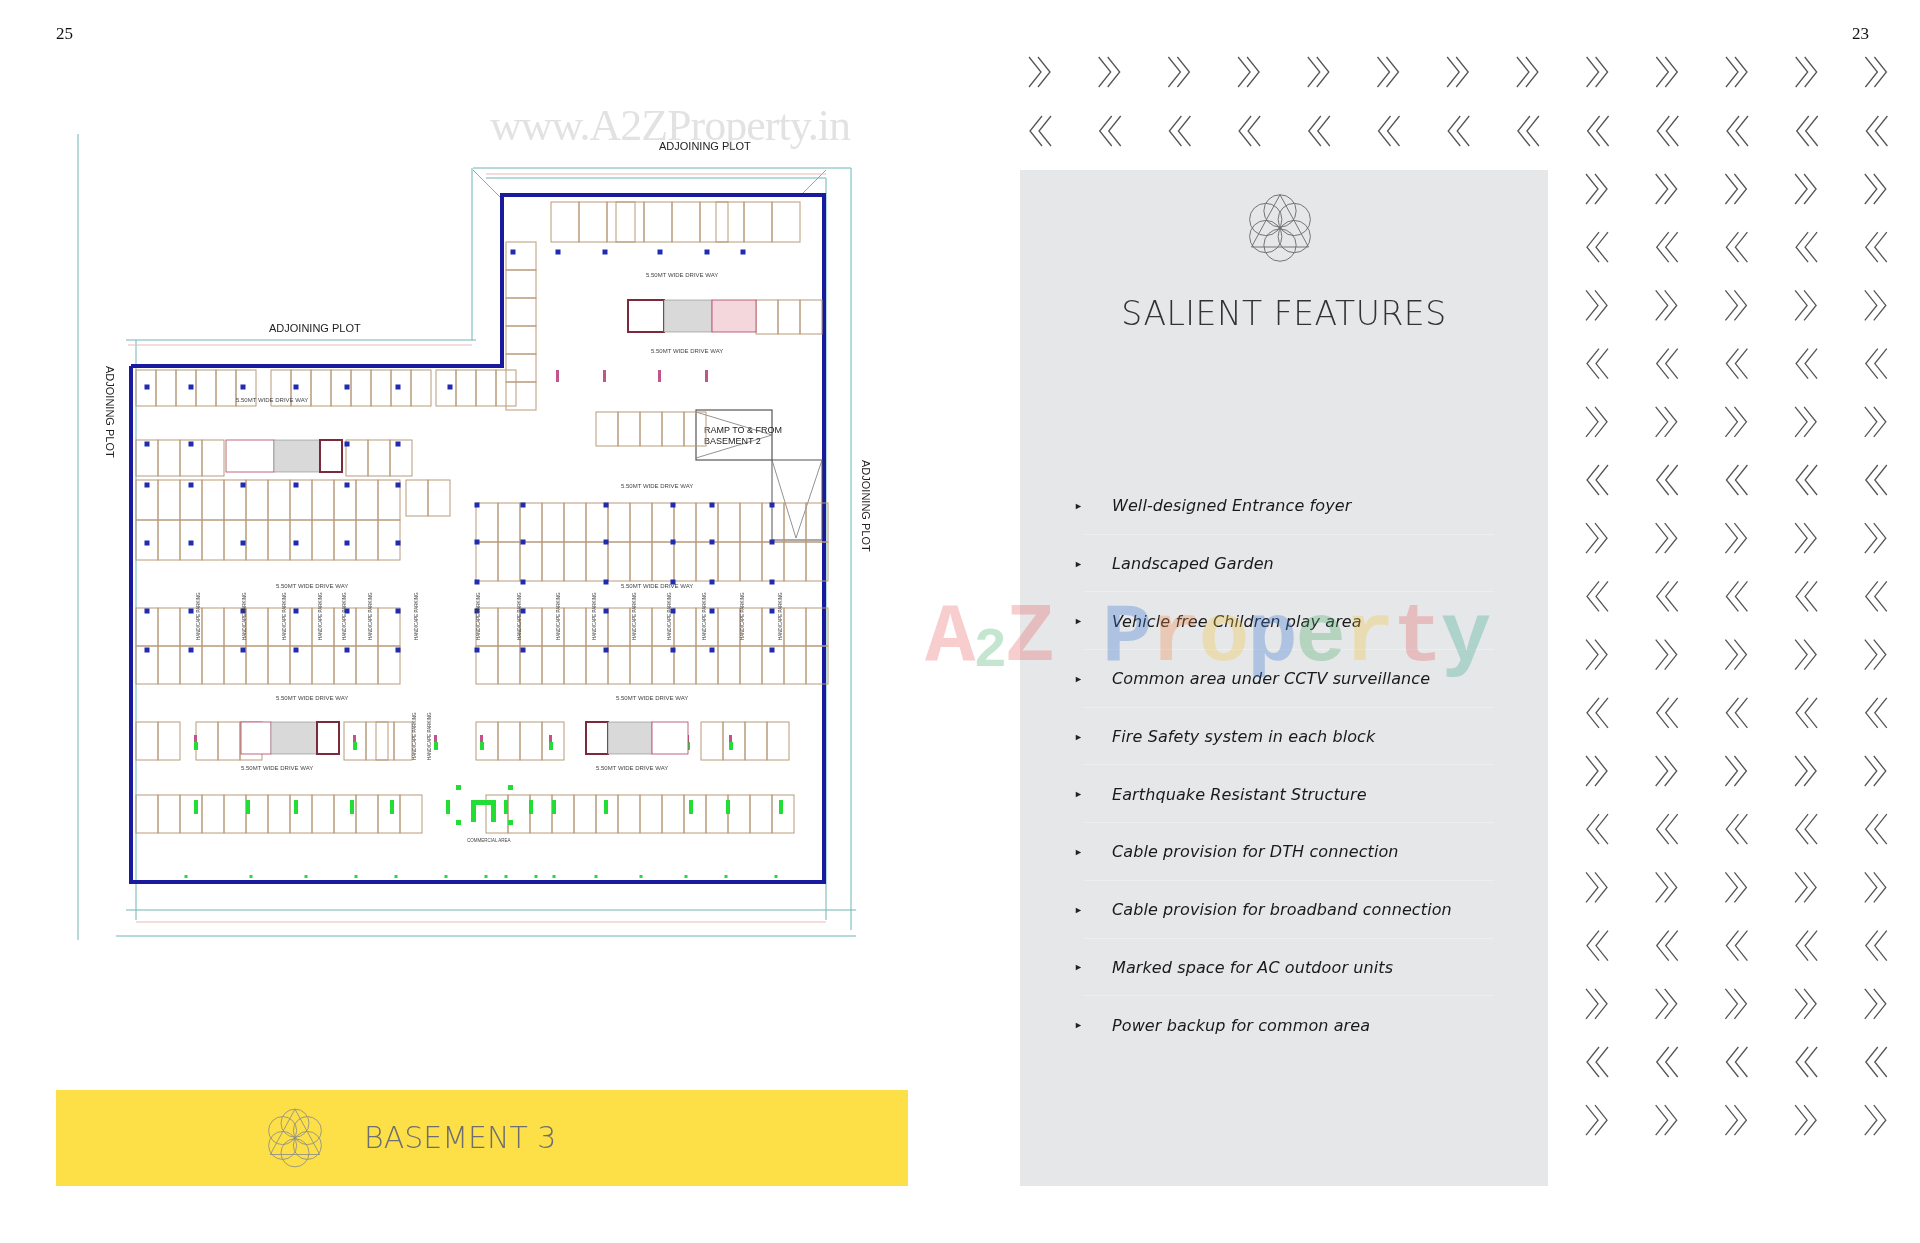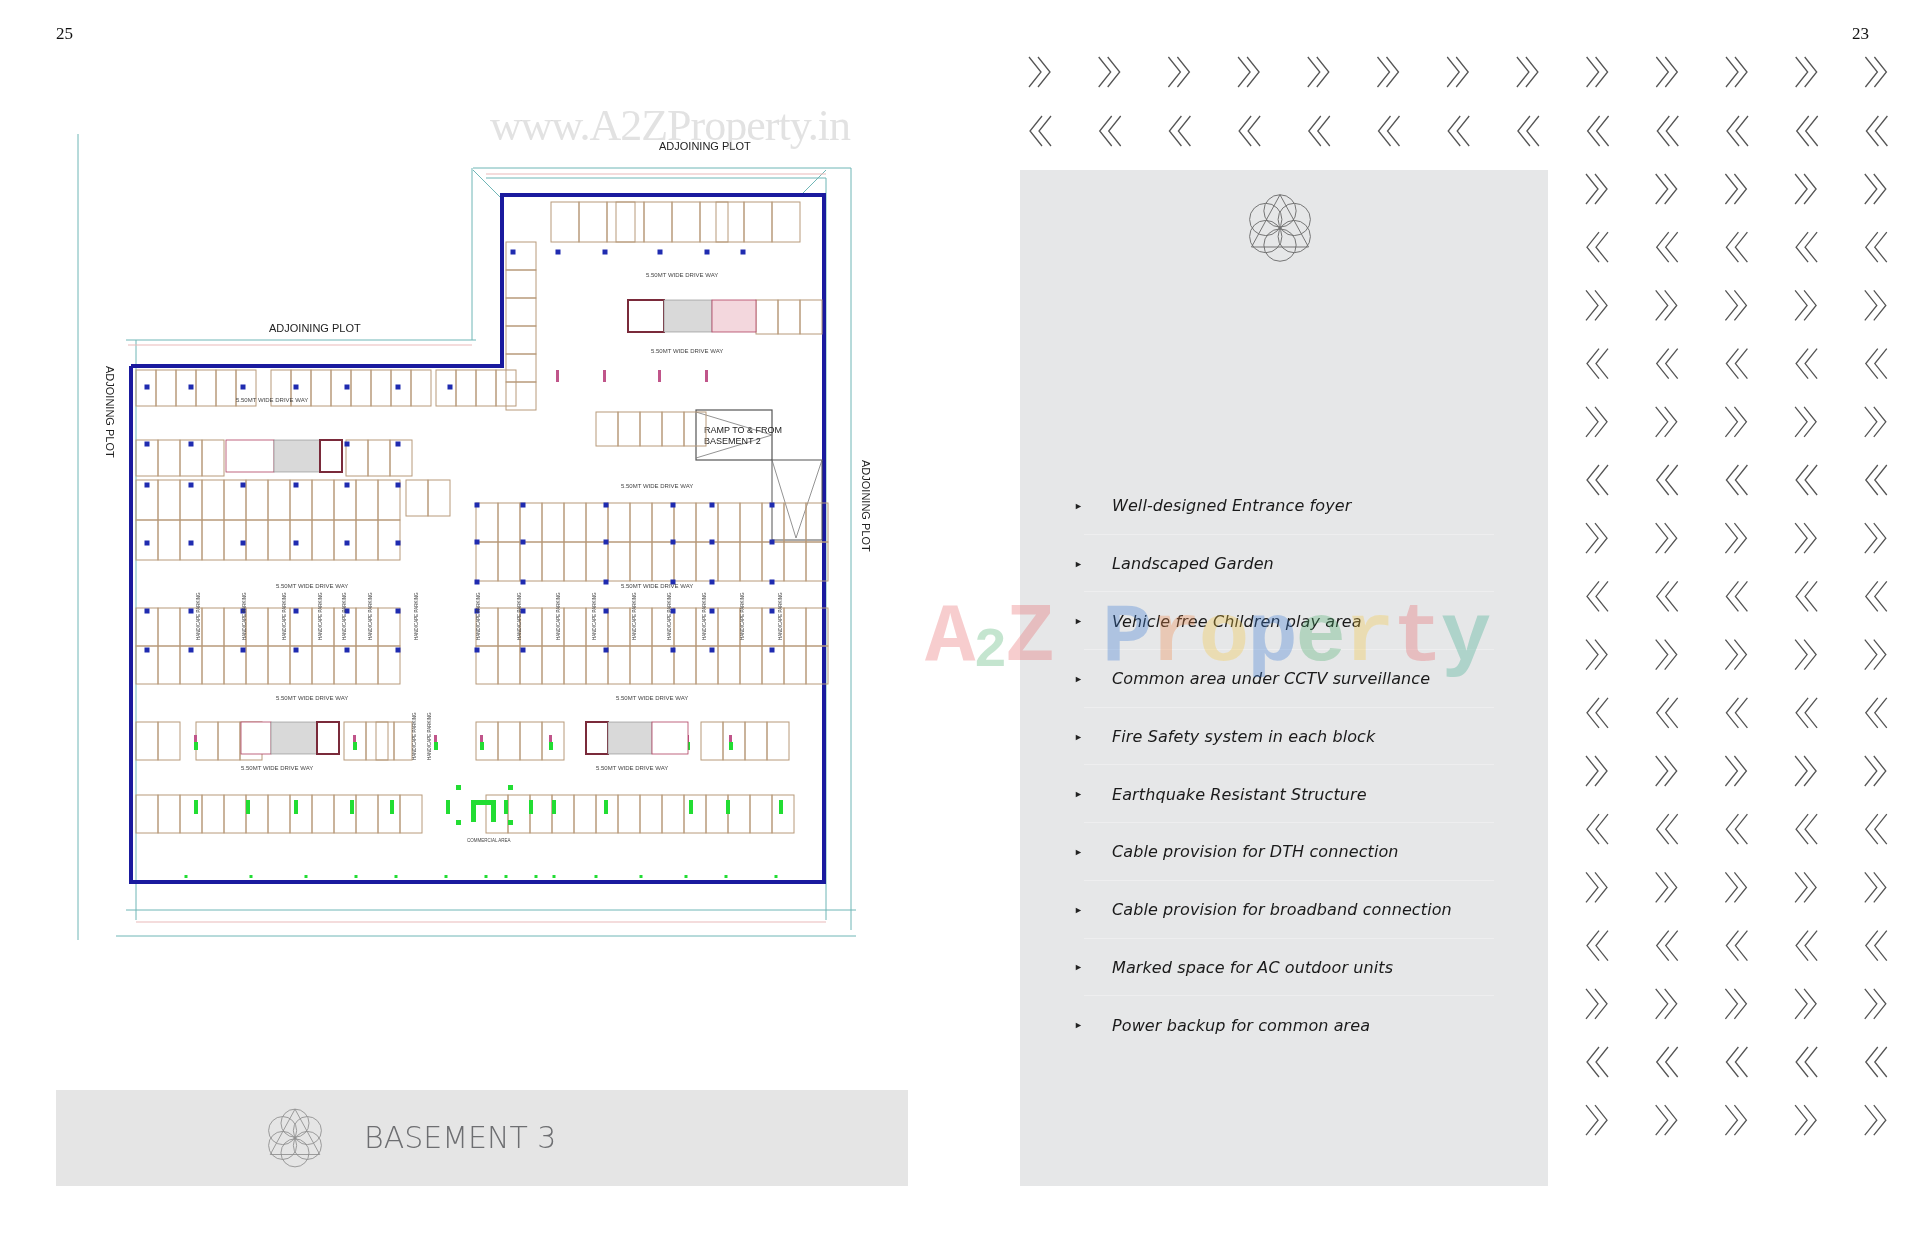--- a/index.html
+++ b/index.html
@@ -10,21 +10,21 @@
   .page-num.left { left: 56px; }
   .page-num.right { left: 1852px; }
 
   
   .plan-wrap { position: absolute; left: 76px; top: 130px; width: 830px; height: 810px; }
   .plan-wrap svg { width: 100%; height: 100%; display: block; }
 
   .watermark-url { position: absolute; left: 490px; top: 100px; font-size: 44px; color: rgba(180,180,180,0.38);
     letter-spacing: -1px; font-family: Liberation Serif, serif; pointer-events: none; white-space: nowrap; }
 
-  .basement-banner { position: absolute; left: 56px; top: 1090px; width: 852px; height: 96px; background: #e5e5e5; }
+  .basement-banner { position: absolute; left: 56px; top: 1090px; width: 852px; height: 96px; background: #fde047; }
   .basement-banner .logo { position: absolute; left: 206px; top: 14px; width: 66px; height: 68px; }
   .basement-banner .title { position: absolute; left: 308px; top: 30px; font-size: 30px; font-weight: normal;
     letter-spacing: 0px; color: #6d6e71; font-family: "DejaVu Sans", sans-serif; font-weight: 200; }
 
   
   .features-panel { position: absolute; left: 1020px; top: 170px; width: 528px; height: 1016px; background: #e6e7e8; }
   .features-panel .logo { position: absolute; left: 222px; top: 18px; width: 76px; height: 80px; }
   .features-panel .heading { position: absolute; left: 0; top: 124px; width: 528px; text-align: center;
     font-size: 33px; color: #333; letter-spacing: 0.5px; font-family: "DejaVu Sans", sans-serif; font-weight: 200; }
   .feature-list { position: absolute; left: 54px; top: 307px; width: 420px; list-style: none; }
@@ -947,20 +947,21 @@
     <g fill="none" stroke="#6f6f6f" stroke-width="1">
       <circle cx="40" cy="22" r="17"></circle>
         <circle cx="25" cy="31" r="17"></circle>
         <circle cx="55" cy="31" r="17"></circle>
       <circle cx="25" cy="49" r="17"></circle>
         <circle cx="55" cy="49" r="17"></circle>
         <circle cx="40" cy="58" r="17"></circle>
       <polygon points="40,5 70,60 10,60"></polygon>
     </g>
   </svg>
+  <div class="heading">SALIENT FEATURES</div>
   <ul class="feature-list">
     <li class="feature-item">
         <span class="bullet">►</span>
         <span class="text">Well-designed Entrance foyer</span>
       </li>
     <li class="feature-item">
         <span class="bullet">►</span>
         <span class="text">Landscaped Garden</span>
       </li>
     <li class="feature-item">

